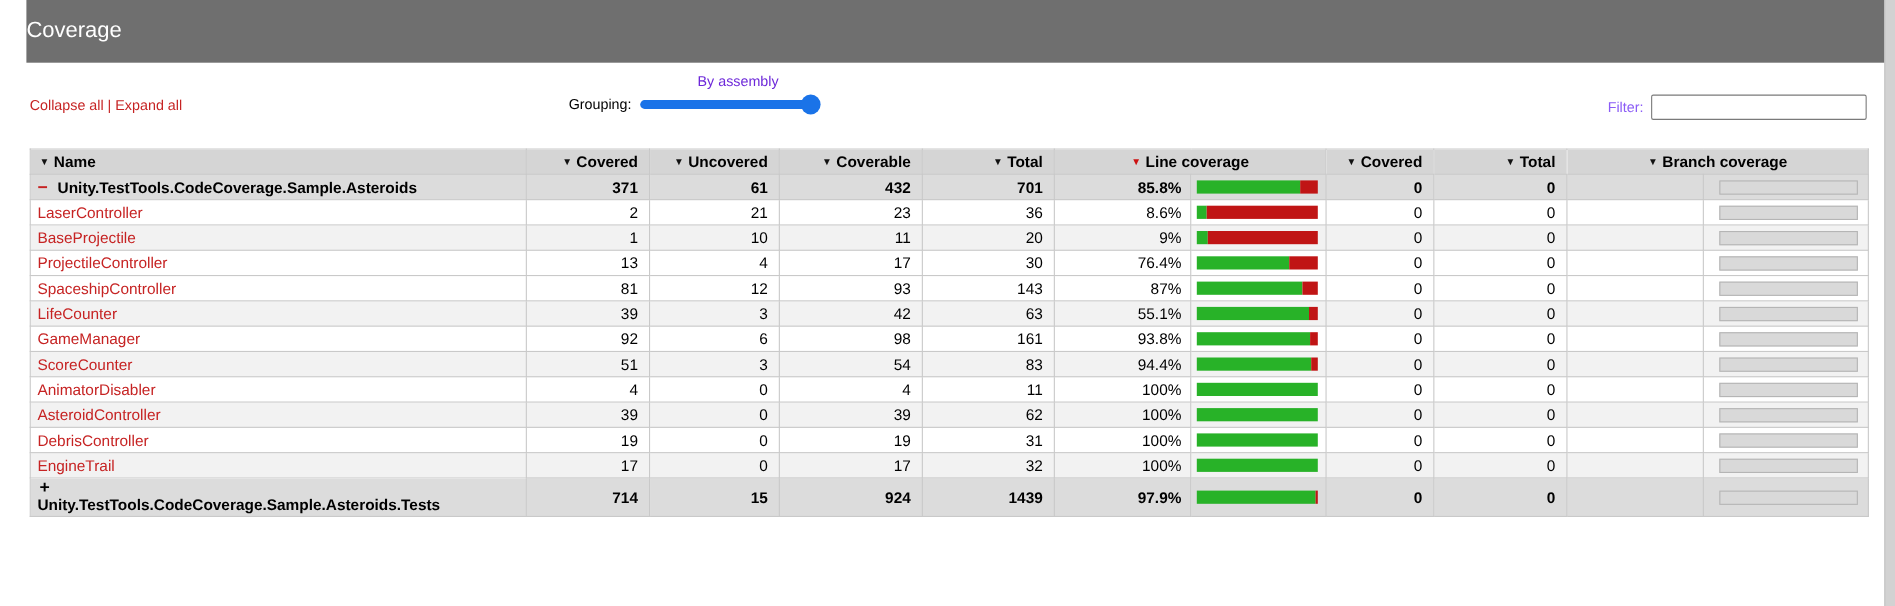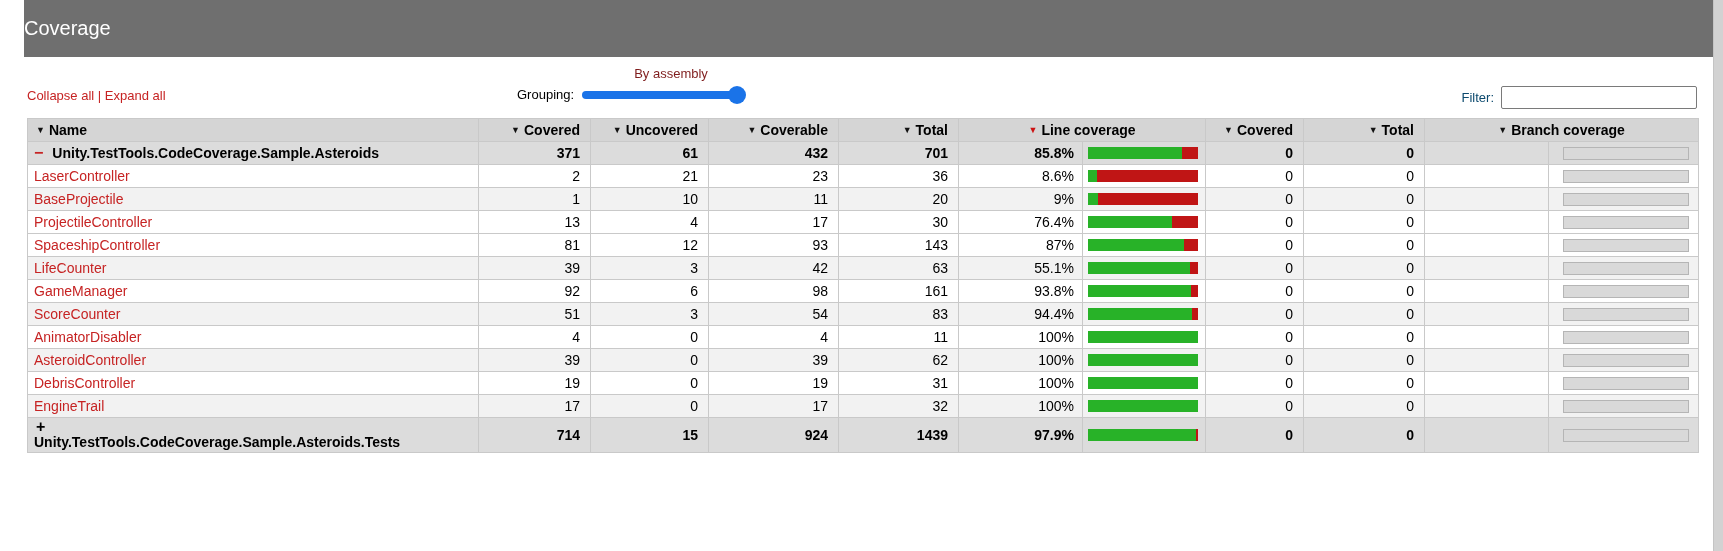--- a/index.html
+++ b/index.html
@@ -18,39 +18,39 @@
   .scrollbar {
     position: absolute; right: 0; top: 0; width: 10px; height: 551px;
     background: #d2d2d2; border-left: 1px solid #c4c4c4;
   }
 
   
   .links { position: absolute; left: 27px; top: 88px; font-size: 13px; color: var(--link-red); }
   .links a { color: var(--link-red); text-decoration: none; cursor: pointer; }
 
   .grouping { position: absolute; left: 517px; top: 66px; width: 260px; }
-  .grouping .value { text-align: center; font-size: 13px; color: #7f1d1d; margin-left: 68px; width: 172px; }
+  .grouping .value { text-align: center; font-size: 13px; color: #6d28d9; margin-left: 68px; width: 172px; }
   .grouping .row { display: flex; align-items: center; margin-top: 6px; }
   .grouping .label { font-size: 13px; color: #000; margin-right: 8px; }
   .slider { position: relative; width: 160px; height: 8px; background: var(--accent-blue); border-radius: 4px; cursor: pointer; }
   .slider .thumb {
     position: absolute; right: -4px; top: -5px; width: 18px; height: 18px;
     border-radius: 50%; background: var(--accent-blue);
   }
 
   .filter { position: absolute; right: 26px; top: 86px; display: flex; align-items: center; gap: 7px; }
-  .filter .label { font-size: 13px; color: #0c4a6e; }
+  .filter .label { font-size: 13px; color: #8b5cf6; }
   .filter input {
     width: 196px; height: 23px; border: 1px solid #7a7a7a; border-radius: 2px;
     font-size: 13px; padding: 0 5px; font-family: "Liberation Sans", sans-serif;
   }
 
   
   table {
-    position: absolute; left: 27px; top: 118px; width: 1671px;
+    position: absolute; left: 27px; top: 135px; width: 1671px;
     border-collapse: collapse; table-layout: fixed; font-size: 14px; color: #000;
   }
   th, td { border: 1px solid #c9c9c9; height: 23px; padding: 1px 0; vertical-align: middle; }
   thead th { background: #d5d5d5; font-weight: bold; white-space: nowrap; overflow: hidden; }
   th.left  { text-align: left; padding-left: 8px; }
   th.num   { text-align: right; padding-right: 10px; }
   th.ctr   { text-align: center; }
   td.name  { text-align: left; padding-left: 6px; overflow: hidden; }
   td.num   { text-align: right; padding-right: 10px; }
   td.pct   { text-align: right; padding-right: 8px; }

